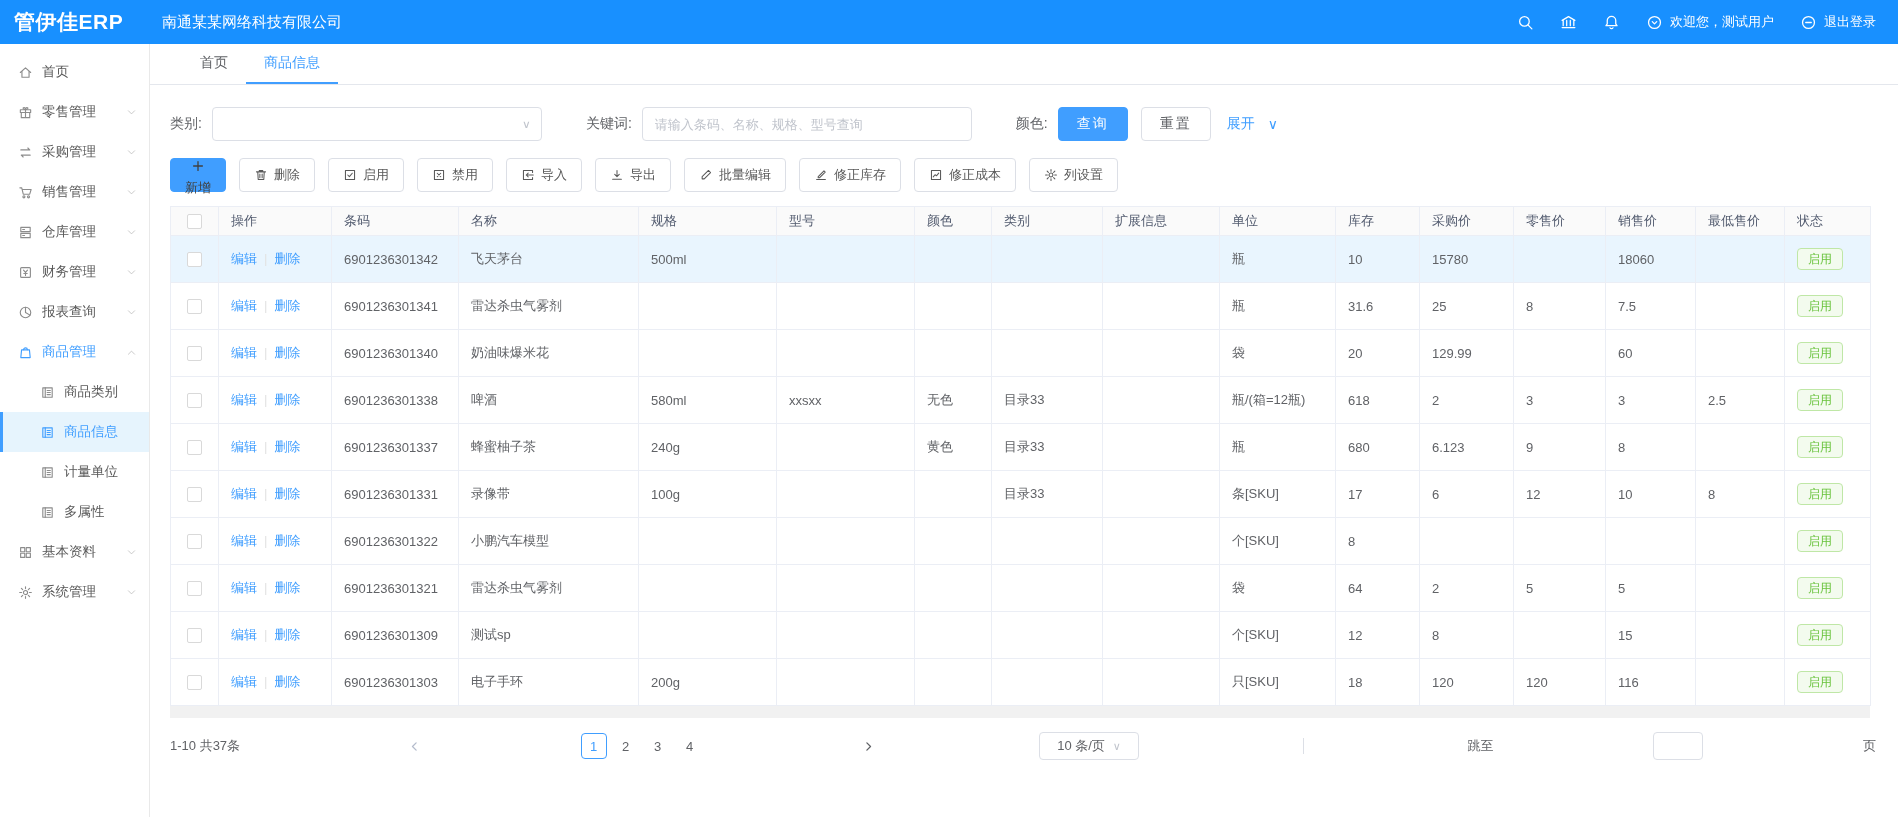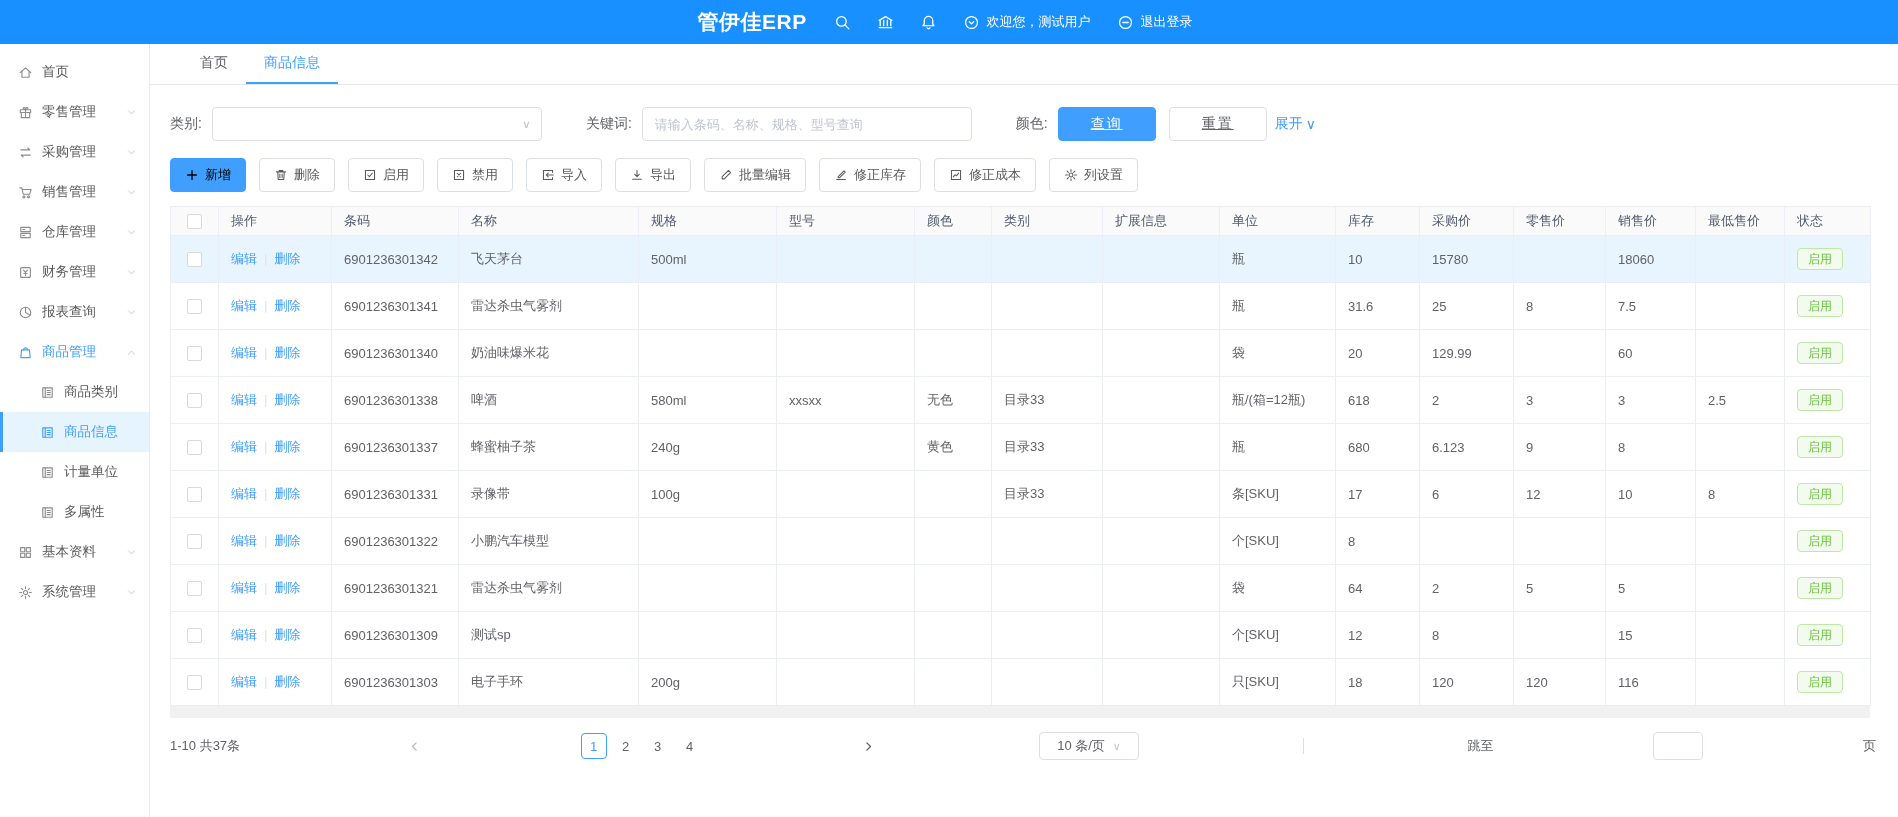--- a/index.html
+++ b/index.html
@@ -45,30 +45,30 @@
   .f-label { margin-right:10px; white-space:nowrap; }
   .f-select { width:330px; height:34px; border:1px solid #dcdfe6; border-radius:4px; background:#fff;
     display:flex; align-items:center; justify-content:flex-end; padding-right:10px; cursor:pointer; margin-right:44px; }
   .f-select .car { color:#c0c4cc; font-size:12px; transform:scaleY(.9); }
   .f-input { height:34px; border:1px solid #dcdfe6; border-radius:4px; padding:0 12px; font-size:13px;
     color:#606266; outline:none; font-family:inherit; }
   .f-input::placeholder { color:#c0c4cc; }
   .f-kw { width:330px; margin-right:44px; }
   .f-color { width:340px; margin-right:22px; }
   .btn { height:34px; border-radius:4px; border:1px solid #dcdfe6; background:#fff; font-size:14px;
-    color:#606266; padding:0 32px; cursor:pointer; font-family:inherit; letter-spacing:2px;text-decoration:underline; }
+    color:#606266; padding:0 18px; cursor:pointer; font-family:inherit; letter-spacing:2px; }
   .btn.primary { background:#409eff; border-color:#409eff; color:#fff; }
   .btn + .btn { margin-left:13px; }
-  .expand { color:#409eff; font-size:14px; margin-left:8px; cursor:pointer; display:flex; align-items:center; gap:3px; white-space:nowrap; }
+  .expand { color:#409eff; font-size:14px; margin-left:16px; cursor:pointer; display:flex; align-items:center; gap:13px; white-space:nowrap; }
 
   
   .toolbar { display:flex; align-items:center; margin-top:17px; gap:13px; }
   .tb-btn { height:34px; display:flex; align-items:center; gap:6px; padding:0 14px; border:1px solid #dcdfe6;
     border-radius:4px; background:#fff; font-size:13px; color:#595959; cursor:pointer; font-family:inherit; white-space:nowrap; }
-  .tb-btn.primary { background:#409eff; border-color:#409eff; color:#000000; }
+  .tb-btn.primary { background:#409eff; border-color:#409eff; color:#404040;flex-direction:column; }
   .tb-ic { width:14px; height:14px; display:inline-block; }
 
   
   .tablewrap { margin-top:14px; }
   table { border-collapse:collapse; table-layout:fixed; width:1700px; font-size:13px; color:#606266; }
   th, td { border:1px solid #ebeef5; height:47px; padding:0 12px; text-align:left; font-weight:400;
     overflow:hidden; white-space:nowrap; text-overflow:ellipsis; }
   thead th { height:29px; background:#fafafa; color:#515a6e; font-weight:500; font-size:13px; }
   tr.hl td { background:#e9f5fe; }
   .c-check { text-align:center; padding:0; }
@@ -94,20 +94,21 @@
   .pg-size .car { color:#c0c4cc; font-size:11px; }
   .pg-div { width:1px; height:16px; background:#dcdfe6; margin:0 4px; }
   .pg-jump-input { width:50px; height:28px; border:1px solid #dcdfe6; border-radius:4px; outline:none;
     padding:0 6px; font-family:inherit; font-size:13px; color:#606266; }
 </style>
 </head>
 <body>
 
 <div class="navbar">
   <div class="logo">管伊佳ERP</div>
+  <div class="company">南通某某网络科技有限公司</div>
   <div class="nav-right">
     <span class="nav-ic">
         <svg viewBox="0 0 16 16" fill="none" stroke="currentColor" stroke-width="1.2" stroke-linecap="round" stroke-linejoin="round">
           <circle cx="7" cy="7" r="4.5"></circle>
           <path d="M10.5 10.5L14 14"></path>
         </svg>
       </span>
     <span class="nav-ic">
         <svg viewBox="0 0 16 16" fill="none" stroke="currentColor" stroke-width="1.2" stroke-linecap="round" stroke-linejoin="round">
           <path d="M2 6l6-3.5L14 6M3 6v5M6.3 6v5M9.7 6v5M13 6v5M2 12.8h12"></path>

